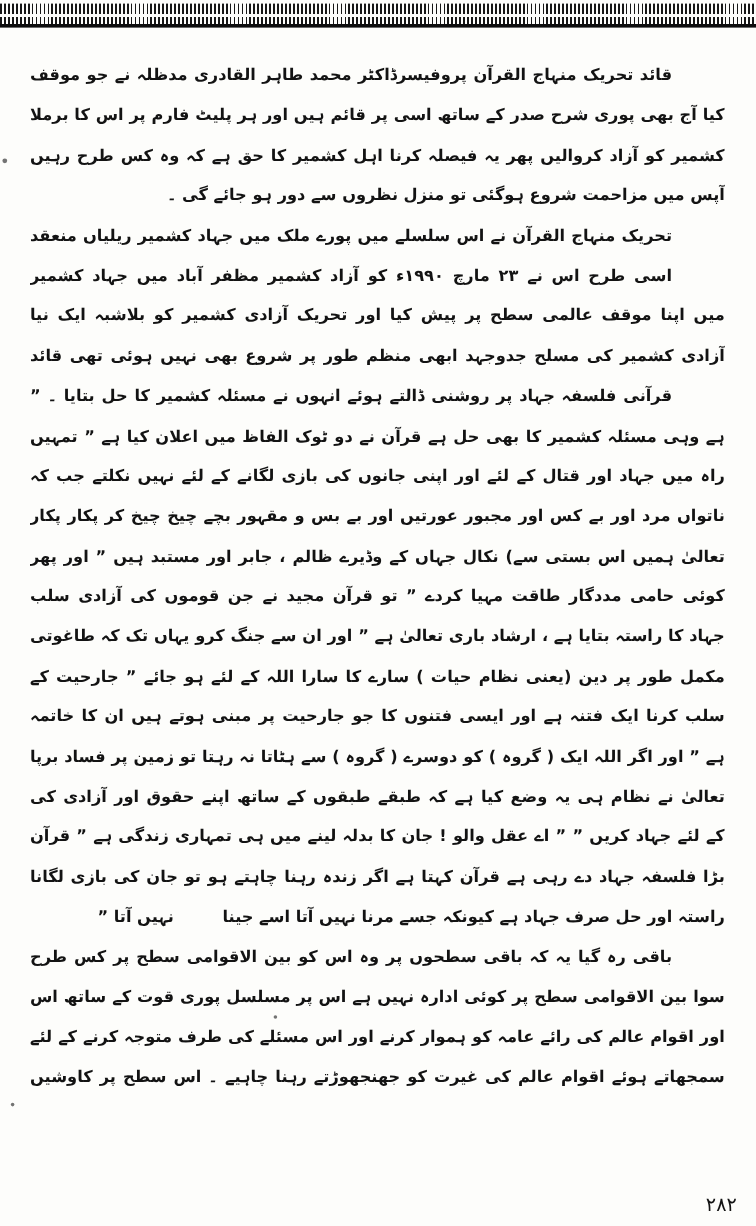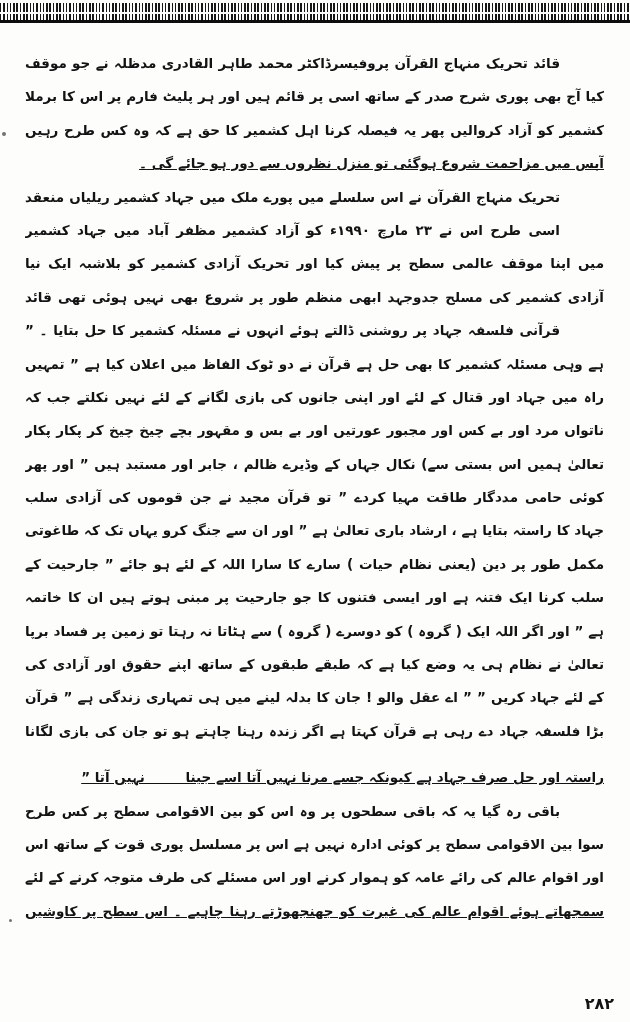--- a/index.html
+++ b/index.html
@@ -41,29 +41,29 @@
     height: 33.4px;
     line-height: 33.4px;
     font-size: 13.5px;
     font-weight: bold;
     text-align: justify;
     text-align-last: justify;
     overflow: hidden;
     letter-spacing: 0.2px;
   }
   .line.first { padding-right: 44px; }
-  .line.last  { text-align-last: right; text-decoration: underline; }
+  .line.last  { text-align-last: right; }
   
-  .para:nth-child(4) .line.last { padding-left: 42px; margin-top: 13px; }
+  .para:nth-child(4) .line.last { padding-left: 42px; }
   .page-number {
     position: absolute;
     bottom: 9px;
     right: 16px;
     font-size: 16px;
-    font-weight: bold;
+    font-weight: normal;
     direction: rtl;
   }
   
   .speck {
     position: absolute;
     background: #2a2a2a;
     border-radius: 50%;
     opacity: 0.65;
   }
   .speck.s1 { left: 2px;  top: 132px; width: 4px; height: 4px; }

